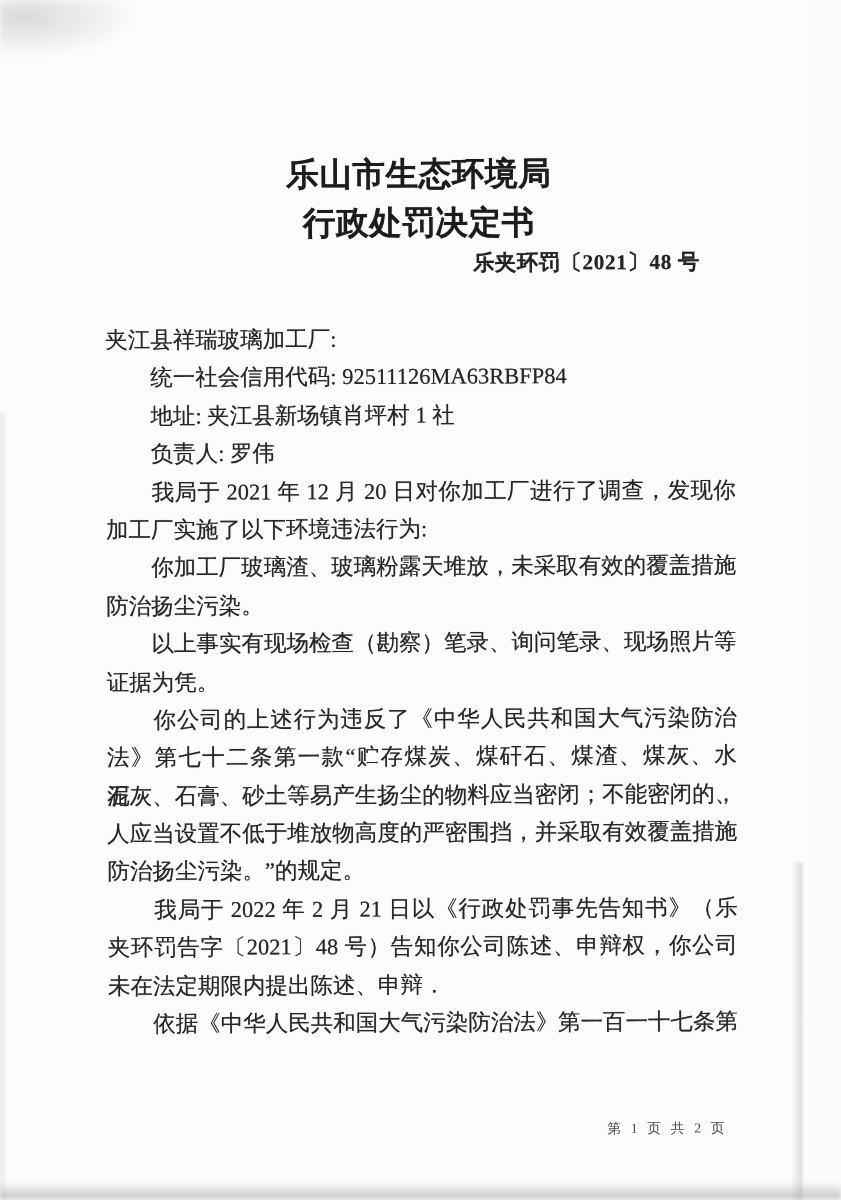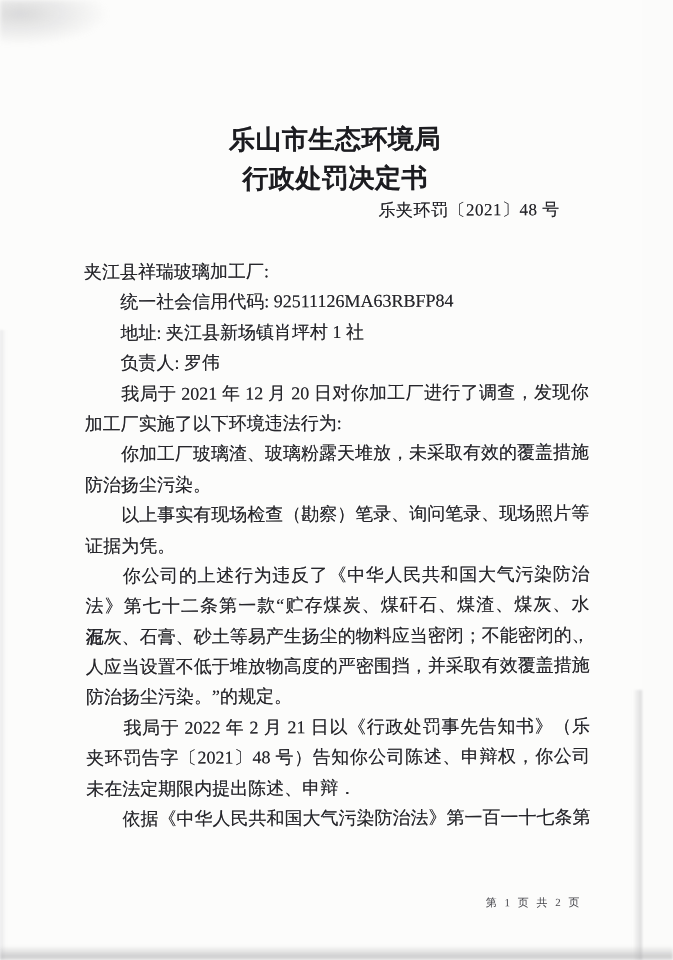--- a/index.html
+++ b/index.html
@@ -69,20 +69,21 @@
     color: #1c1c20;
     letter-spacing: 0.5px;
   }
   .doc-number {
     position: absolute;
     top: 199px;
     right: 112px;
     font-size: 17px;
     color: #232328;
     letter-spacing: 0.5px;
+    font-weight: bold;
   }
   .body-block {
     position: absolute;
     left: 85px; top: 256px;
     width: 504px;
     font-size: 18px;
     line-height: 30.4px;
     color: #26262b;
   }
   .line {

